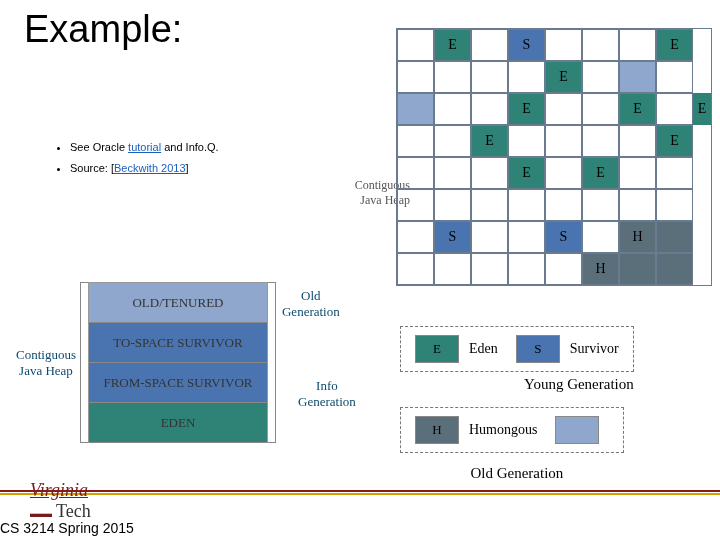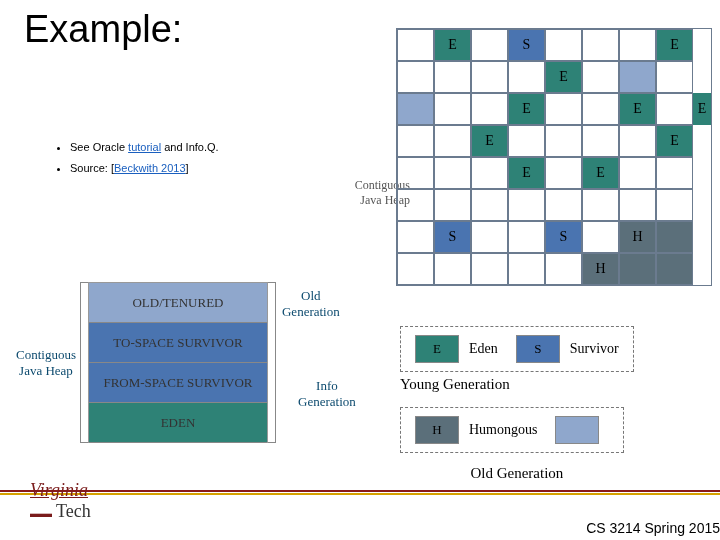--- a/index.html
+++ b/index.html
@@ -24,21 +24,21 @@
   .band{height:40px;display:flex;align-items:center;justify-content:center;font-family:"Times New Roman",serif;font-size:13px;color:#333;border-bottom:1px solid #888;}
   .bOld{background:#8fa7cc;}
   .bTo{background:#4a74b0;text-align:right;}
   .bFrom{background:#4a74b0;}
   .bEden{background:#2e8276;}
   
   .legend{position:absolute;left:400px;top:320px;font-family:"Times New Roman",serif;font-size:14px;}
   .legend .row{display:flex;align-items:center;margin-bottom:10px;}
   .legend .sw{width:44px;height:28px;border:1px solid #888;display:flex;align-items:center;justify-content:center;margin-right:10px;font-size:13px;}
   .legend .dash{border:1px dashed #777;padding:6px;margin-top:6px;display:inline-flex;align-items:center;}
-  .footer{position:absolute;left:0;bottom:4px;width:720px;text-align:right;font-size:14px;}
+  .footer{position:absolute;left:0;bottom:4px;width:720px;text-align:left;font-size:14px;}
   .logo{position:absolute;left:30px;bottom:18px;font-family:"Times New Roman",serif;}
   .logoV{font-style:italic;font-size:18px;color:#7a1b1b;text-decoration:underline;}
   .logoT{font-weight:normal;font-size:18px;color:#333;}
   .bar1{position:absolute;left:0;bottom:48px;width:720px;height:2px;background:#8a1a1a;}
   .bar2{position:absolute;left:0;bottom:45px;width:720px;height:2px;background:#d6a100;}
 </style>
 </head>
 <body>
 
 <div class="title">
@@ -176,21 +176,21 @@
   <div class="dash" style="padding:8px 14px;">
     <div class="row" style="margin:0 18px 0 0;">
         <div class="sw cE">E</div>
         <span>Eden</span>
       </div>
     <div class="row" style="margin:0;">
         <div class="sw cS">S</div>
         <span>Survivor</span>
       </div>
   </div>
-  <div style="text-align:left;font-size:15px;margin:4px 0 8px;">Young Generation</div>
+  <div style="text-align:right;font-size:15px;margin:4px 0 8px;">Young Generation</div>
   <div class="dash" style="padding:8px 14px;">
     <div class="row" style="margin:0 18px 0 0;">
         <div class="sw cH">H</div>
         <span>Humongous</span>
       </div>
     <div class="row" style="margin:0;">
         <div class="sw cOld"></div>
       </div>
   </div>
   <div style="text-align:center;font-size:15px;margin-top:12px;">Old Generation</div>

